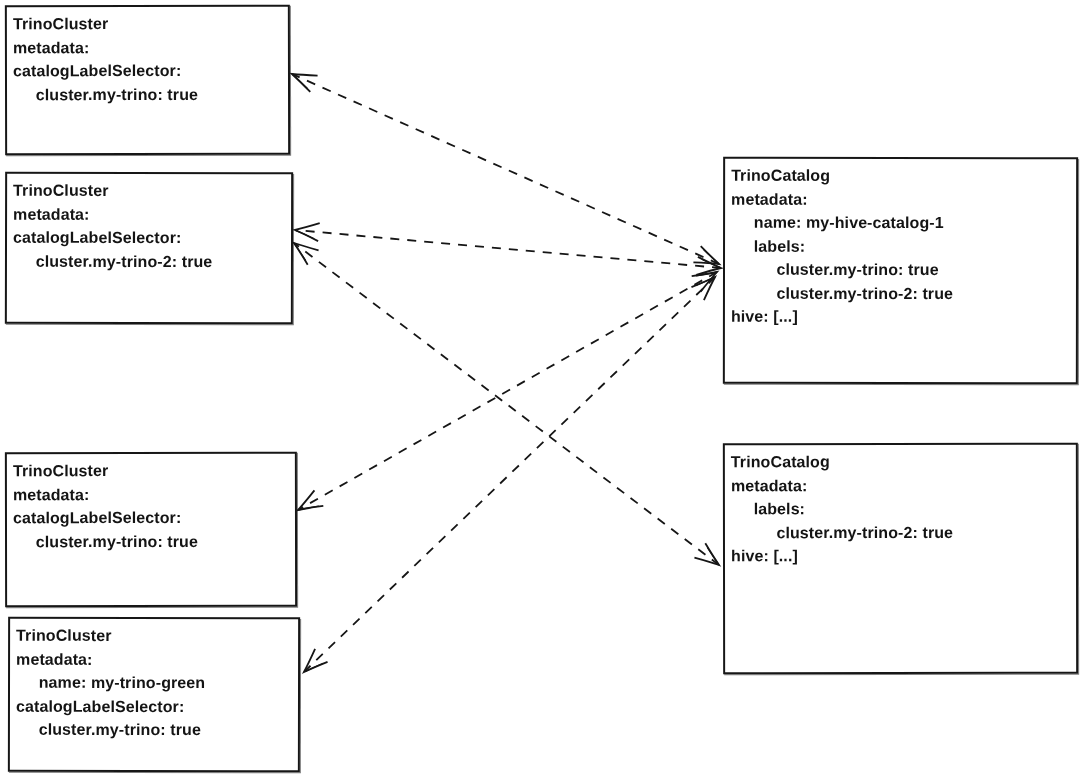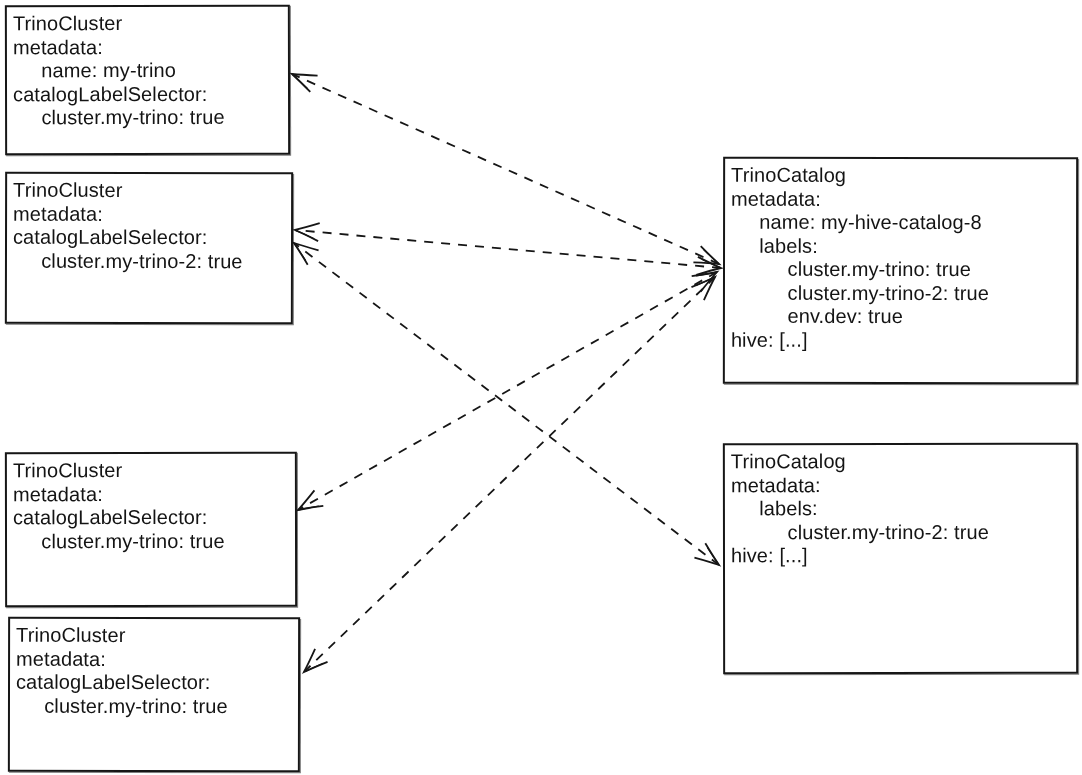--- a/index.html
+++ b/index.html
@@ -19,23 +19,24 @@
   .node {
     position: absolute;
     border: 2px solid #161616;
     background: #ffffff;
     box-sizing: border-box;
     padding: 5px 6px;
     box-shadow: 1px 1px 0 0 rgba(20,20,20,0.55);
   }
   .node .line {
     white-space: pre;
-    font-size: 20px;
+    font-size: 16px;
     line-height: 23.5px;
     letter-spacing: 0.1px;
+    font-weight: bold;
   }
   
   #box-my-trino       { left: 5px;   top: 5px;   width: 285px; height: 150px; transform: rotate(-0.12deg); }
   #box-my-trino-2     { left: 5px;   top: 172px; width: 288px; height: 152px; transform: rotate(0.12deg); }
   #box-my-trino-blue  { left: 5px;   top: 452px; width: 292px; height: 155px; transform: rotate(-0.10deg); }
   #box-my-trino-green { left: 8px;   top: 617px; width: 292px; height: 155px; transform: rotate(0.10deg); }
   #box-catalog-1      { left: 723px; top: 157px; width: 355px; height: 227px; transform: rotate(0.08deg); }
   #box-catalog-2      { left: 723px; top: 443px; width: 355px; height: 231px; transform: rotate(-0.08deg); }
 
   #arrow-layer {
@@ -67,21 +68,20 @@
     <line marker-start="url(#ah)" marker-end="url(#ah)" x1="719" y1="264" x2="292" y2="74"></line>
     <line marker-start="url(#ah)" marker-end="url(#ah)" x1="721" y1="268" x2="295" y2="230"></line>
     <line marker-start="url(#ah)" marker-end="url(#ah)" x1="717" y1="272" x2="298" y2="510"></line>
     <line marker-start="url(#ah)" marker-end="url(#ah)" x1="715" y1="277" x2="304" y2="672"></line>
     <line marker-start="url(#ah)" marker-end="url(#ah)" x1="719" y1="565" x2="294" y2="243"></line>
   </svg>
 
   <div id="box-my-trino" class="node">
     <div class="line">TrinoCluster</div>
     <div class="line">metadata:</div>
-    <div class="line">     name: my-trino</div>
     <div class="line">catalogLabelSelector:</div>
     <div class="line">     cluster.my-trino: true</div>
   </div>
 
   <div id="box-my-trino-2" class="node">
     <div class="line">TrinoCluster</div>
     <div class="line">metadata:</div>
     <div class="line">catalogLabelSelector:</div>
     <div class="line">     cluster.my-trino-2: true</div>
   </div>
@@ -89,32 +89,32 @@
   <div id="box-my-trino-blue" class="node">
     <div class="line">TrinoCluster</div>
     <div class="line">metadata:</div>
     <div class="line">catalogLabelSelector:</div>
     <div class="line">     cluster.my-trino: true</div>
   </div>
 
   <div id="box-my-trino-green" class="node">
     <div class="line">TrinoCluster</div>
     <div class="line">metadata:</div>
+    <div class="line">     name: my-trino-green</div>
     <div class="line">catalogLabelSelector:</div>
     <div class="line">     cluster.my-trino: true</div>
   </div>
 
   <div id="box-catalog-1" class="node">
     <div class="line">TrinoCatalog</div>
     <div class="line">metadata:</div>
-    <div class="line">     name: my-hive-catalog-8</div>
+    <div class="line">     name: my-hive-catalog-1</div>
     <div class="line">     labels:</div>
     <div class="line">          cluster.my-trino: true</div>
     <div class="line">          cluster.my-trino-2: true</div>
-    <div class="line">          env.dev: true</div>
     <div class="line">hive: [...]</div>
   </div>
 
   <div id="box-catalog-2" class="node">
     <div class="line">TrinoCatalog</div>
     <div class="line">metadata:</div>
     <div class="line">     labels:</div>
     <div class="line">          cluster.my-trino-2: true</div>
     <div class="line">hive: [...]</div>
   </div>

